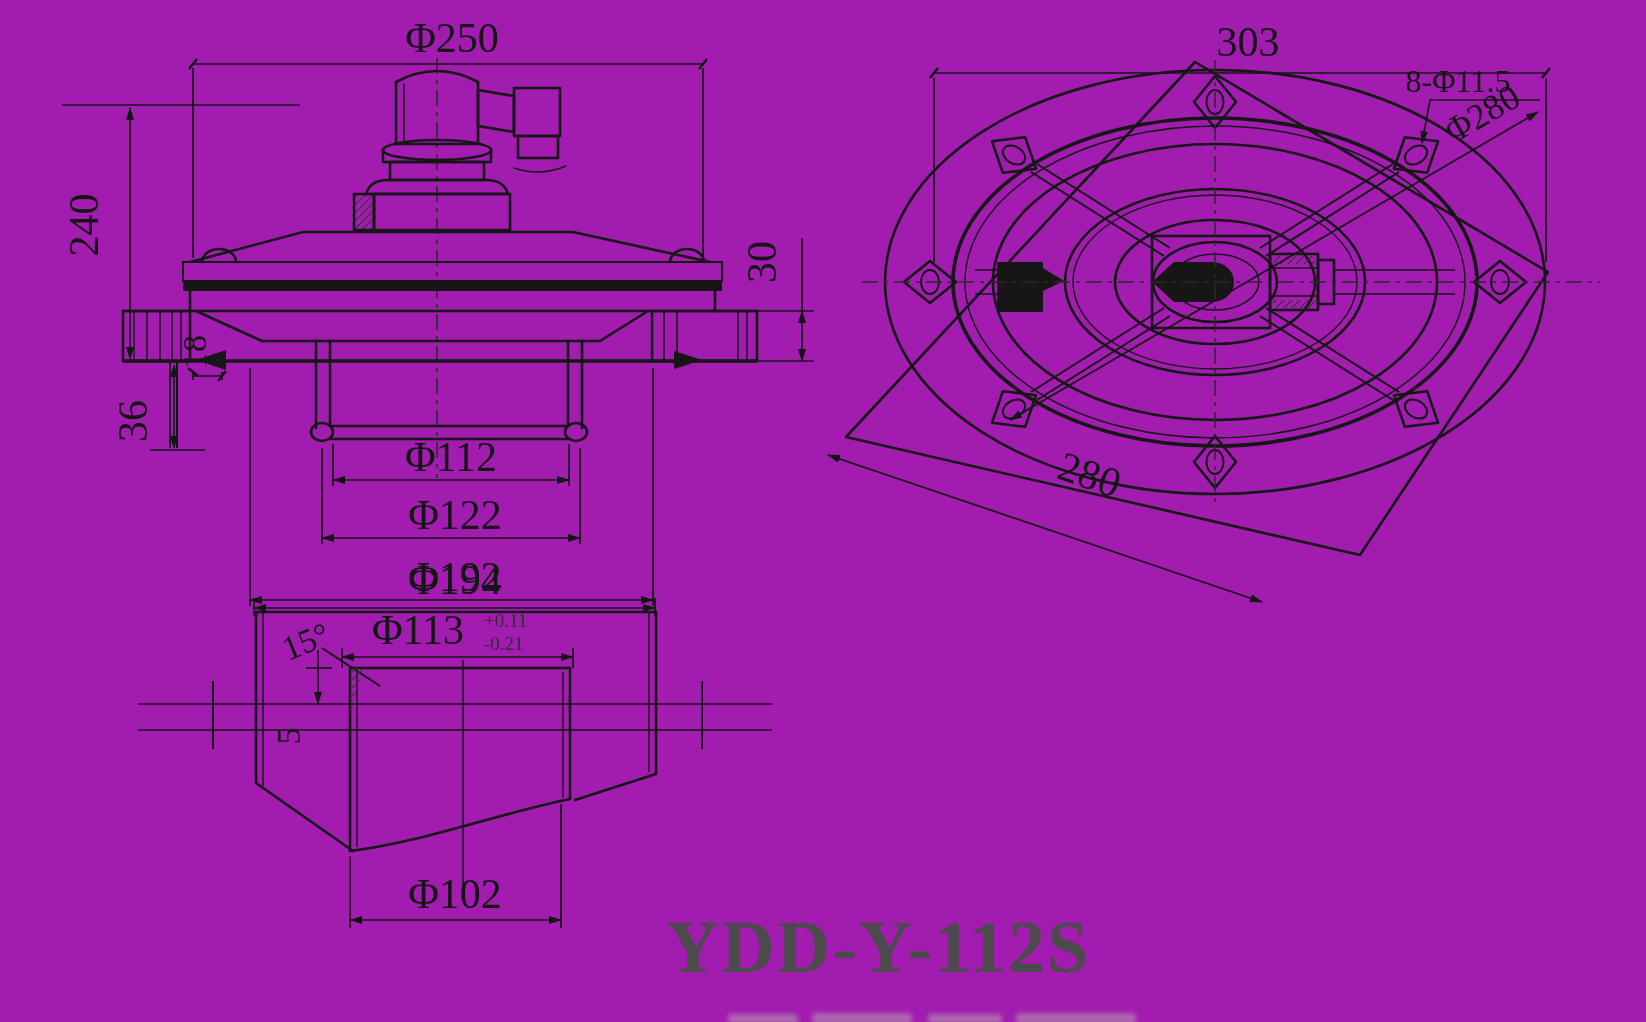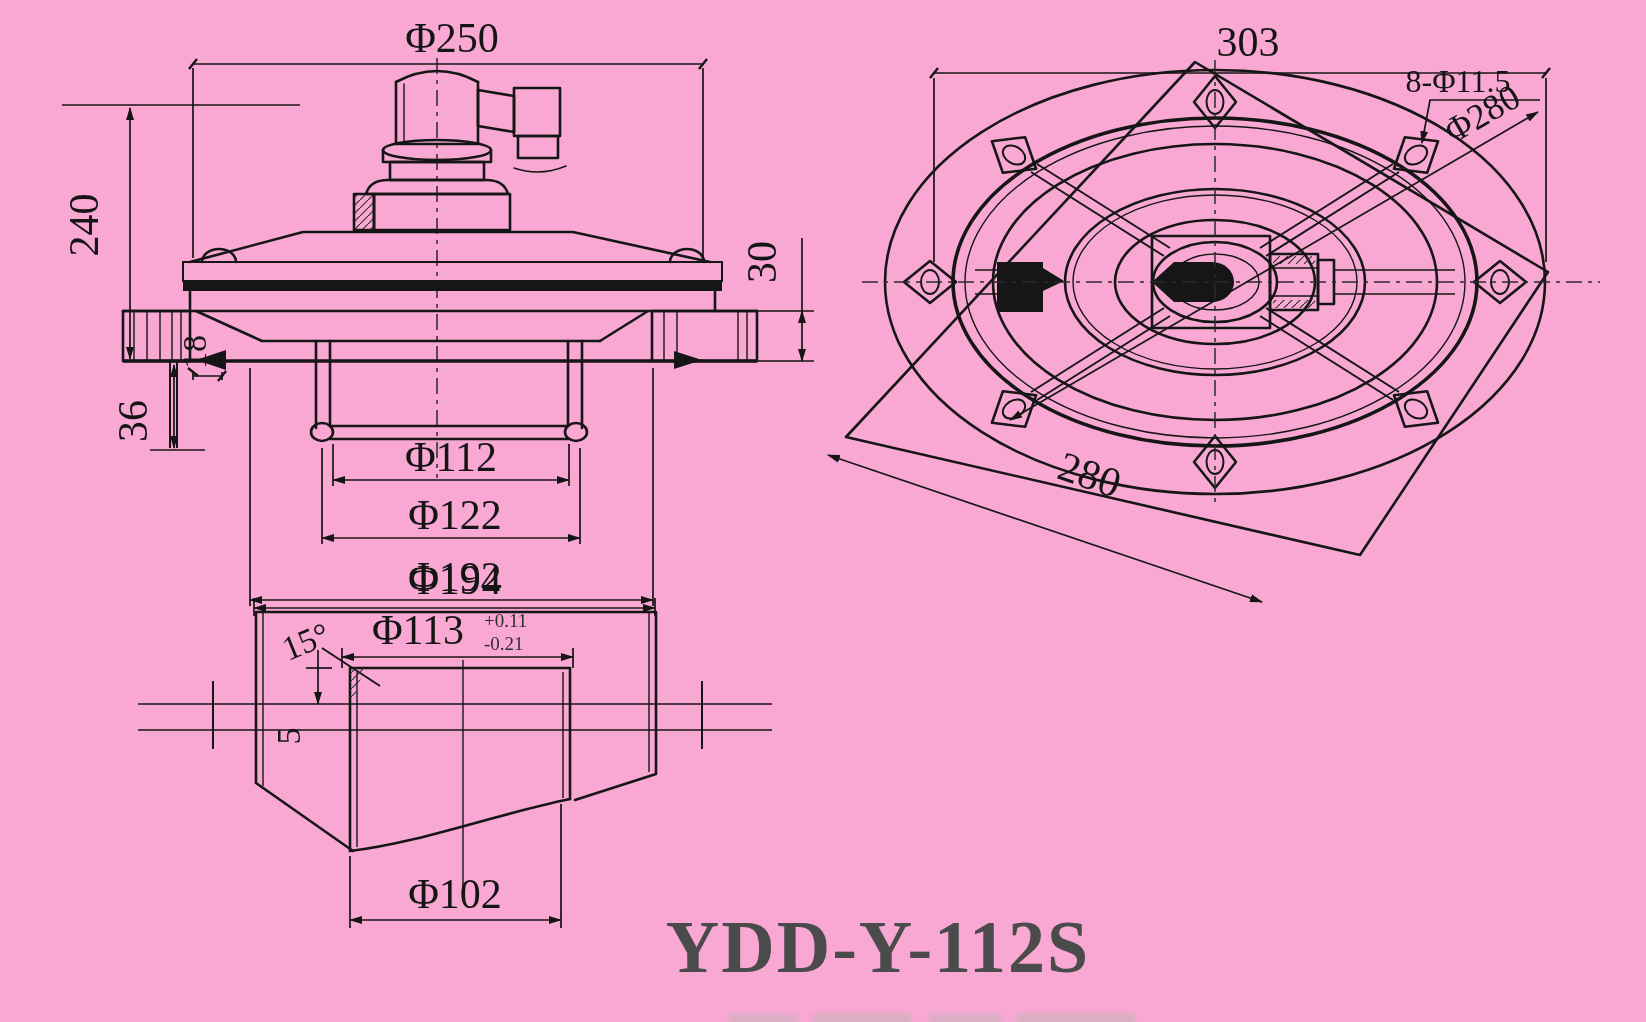--- a/index.html
+++ b/index.html
@@ -1,16 +1,16 @@
 <!DOCTYPE html>
 <html><head>
 <meta charset="utf-8">
 <style>
   html,body{margin:0;padding:0;background:#ffffff;}
-  .stage{position:relative;width:1646px;height:1022px;background:#f9a8d4;overflow:hidden;
+  .stage{position:relative;width:1646px;height:1022px;background:#a21caf;overflow:hidden;
          font-family:"Liberation Serif", serif;}
   svg{position:absolute;left:0;top:0;}
   .ln   {stroke:#161616;stroke-width:2.6;fill:none;stroke-linecap:round;stroke-linejoin:round;}
   .thin {stroke:#161616;stroke-width:1.4;fill:none;}
   .med  {stroke:#161616;stroke-width:2.0;fill:none;}
   .hvy  {stroke:#161616;stroke-width:3.6;fill:none;}
   .dim  {stroke:#161616;stroke-width:1.7;fill:none;}
   .cl   {stroke:#2a2a2a;stroke-width:1.5;fill:none;stroke-dasharray:16 6 4 6;}
   .fill {fill:#161616;stroke:none;}
   .dtxt {font-family:"Liberation Serif",serif;font-size:42px;fill:#151515;}

